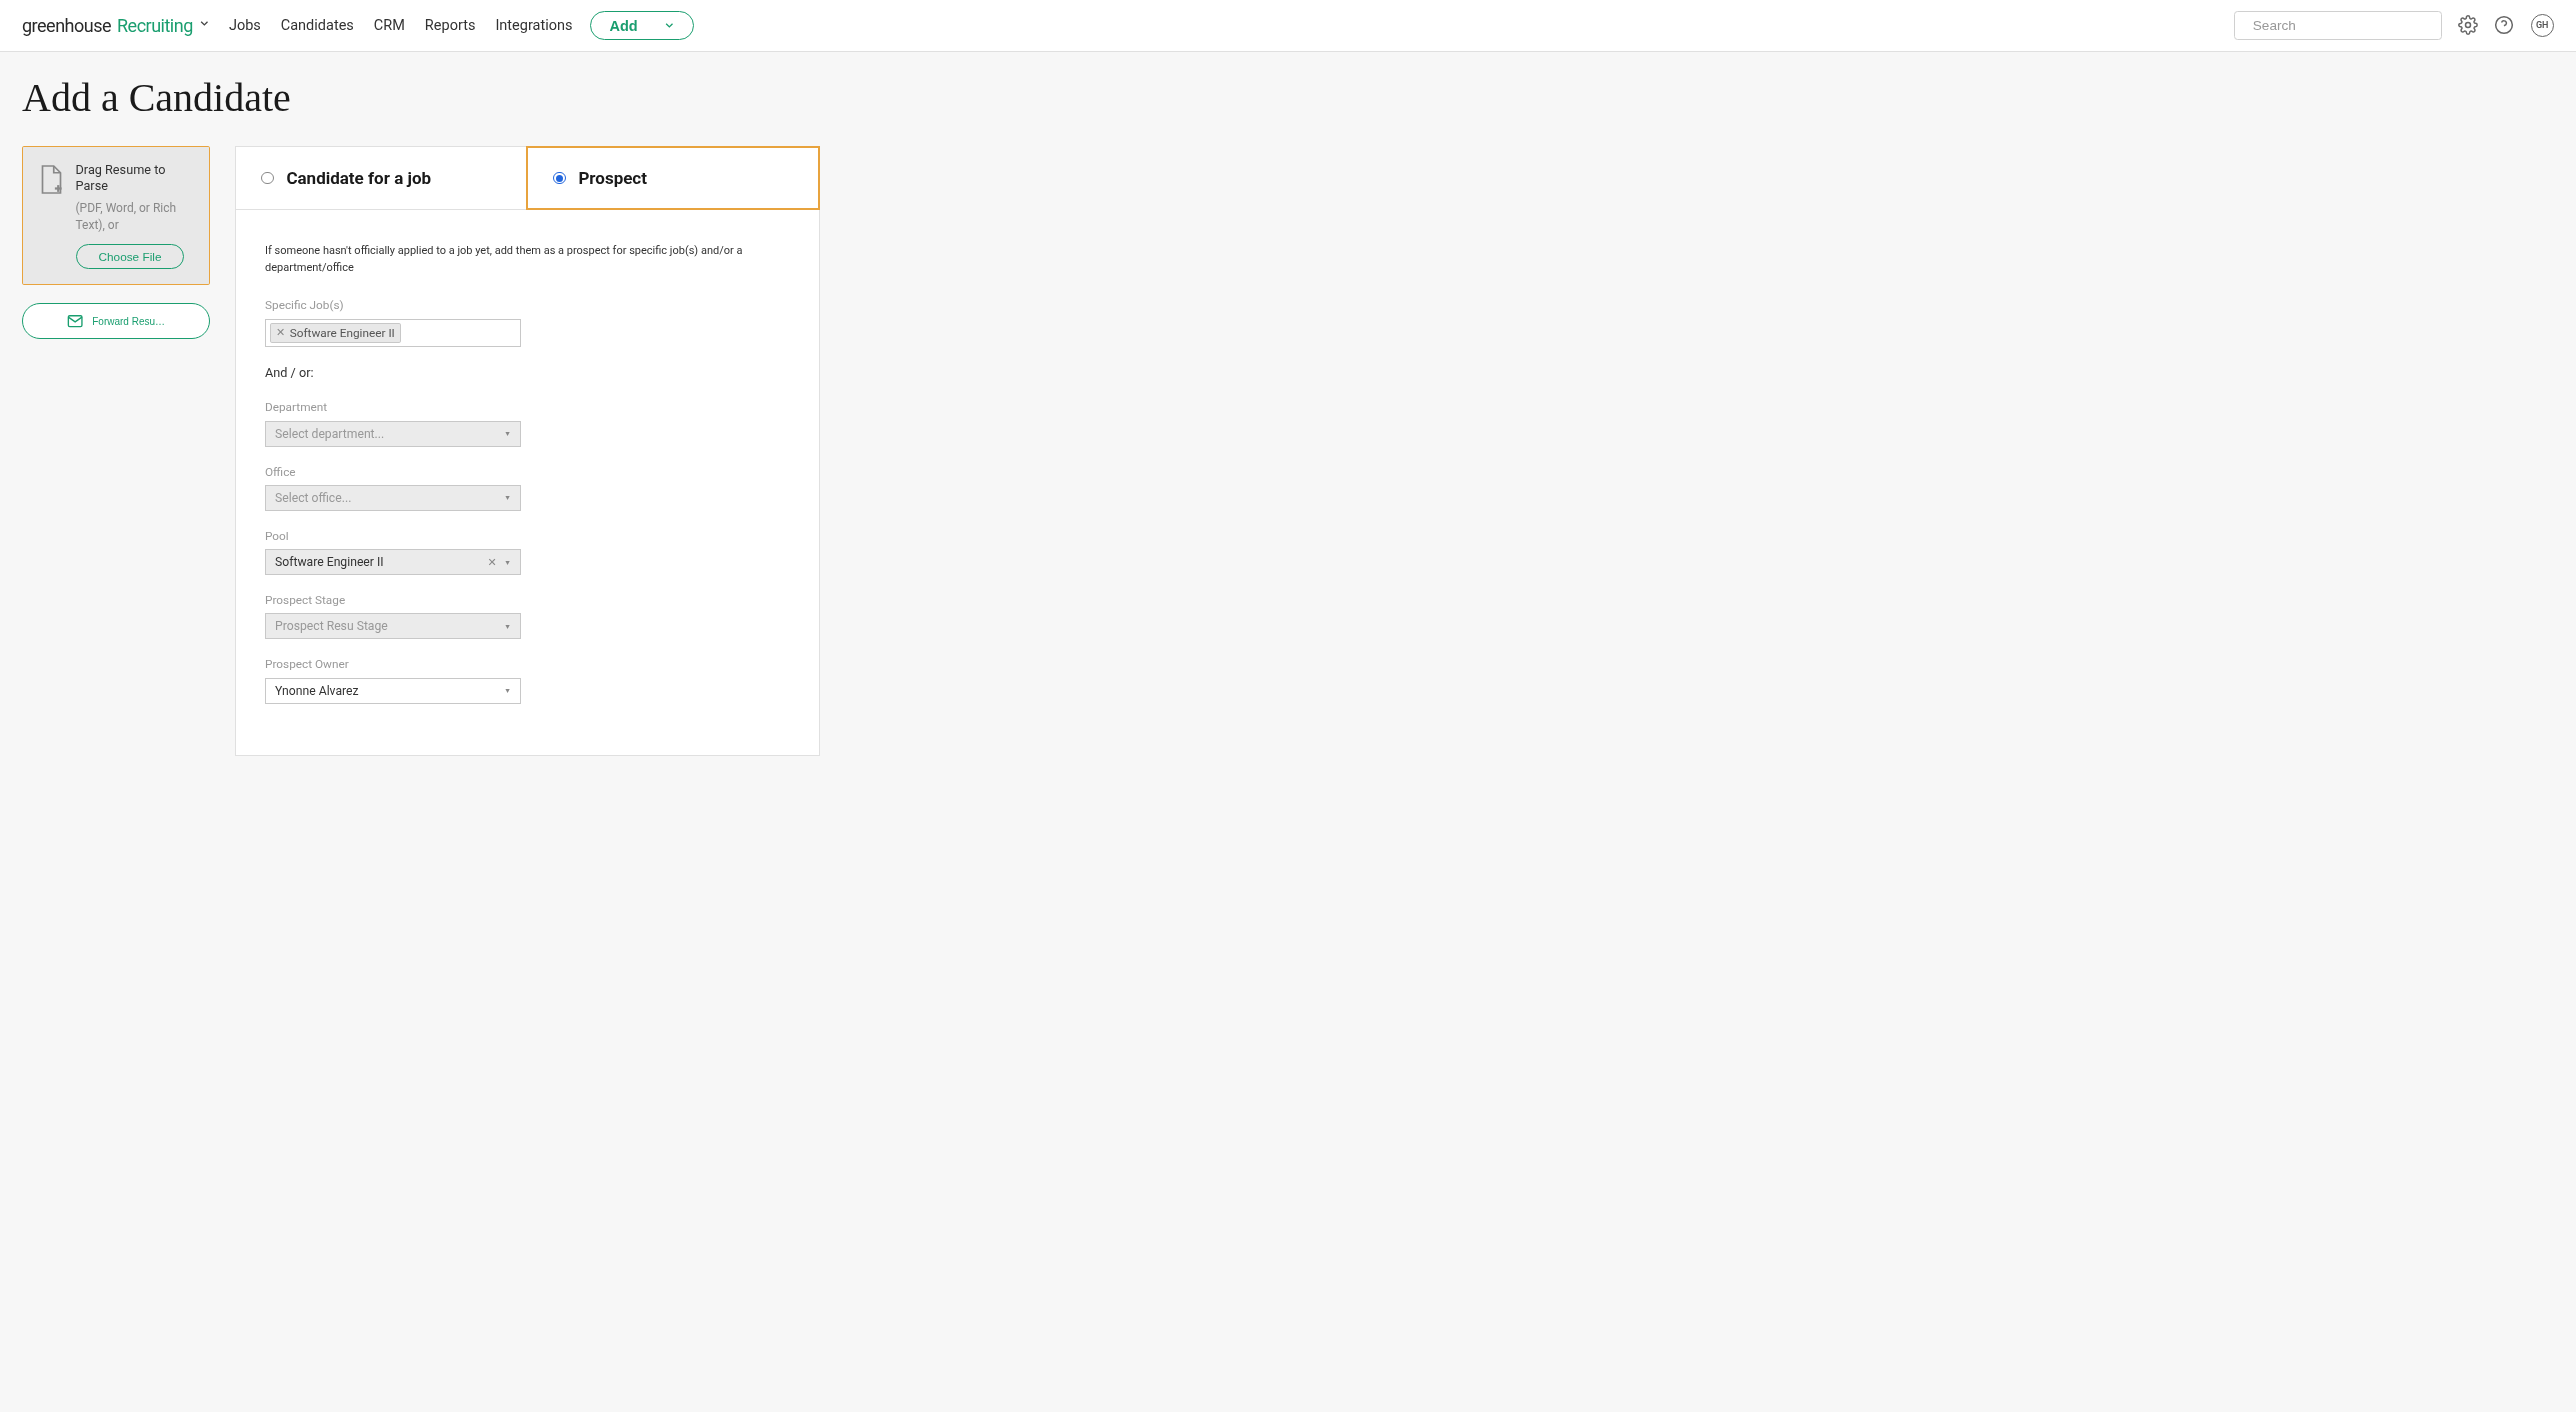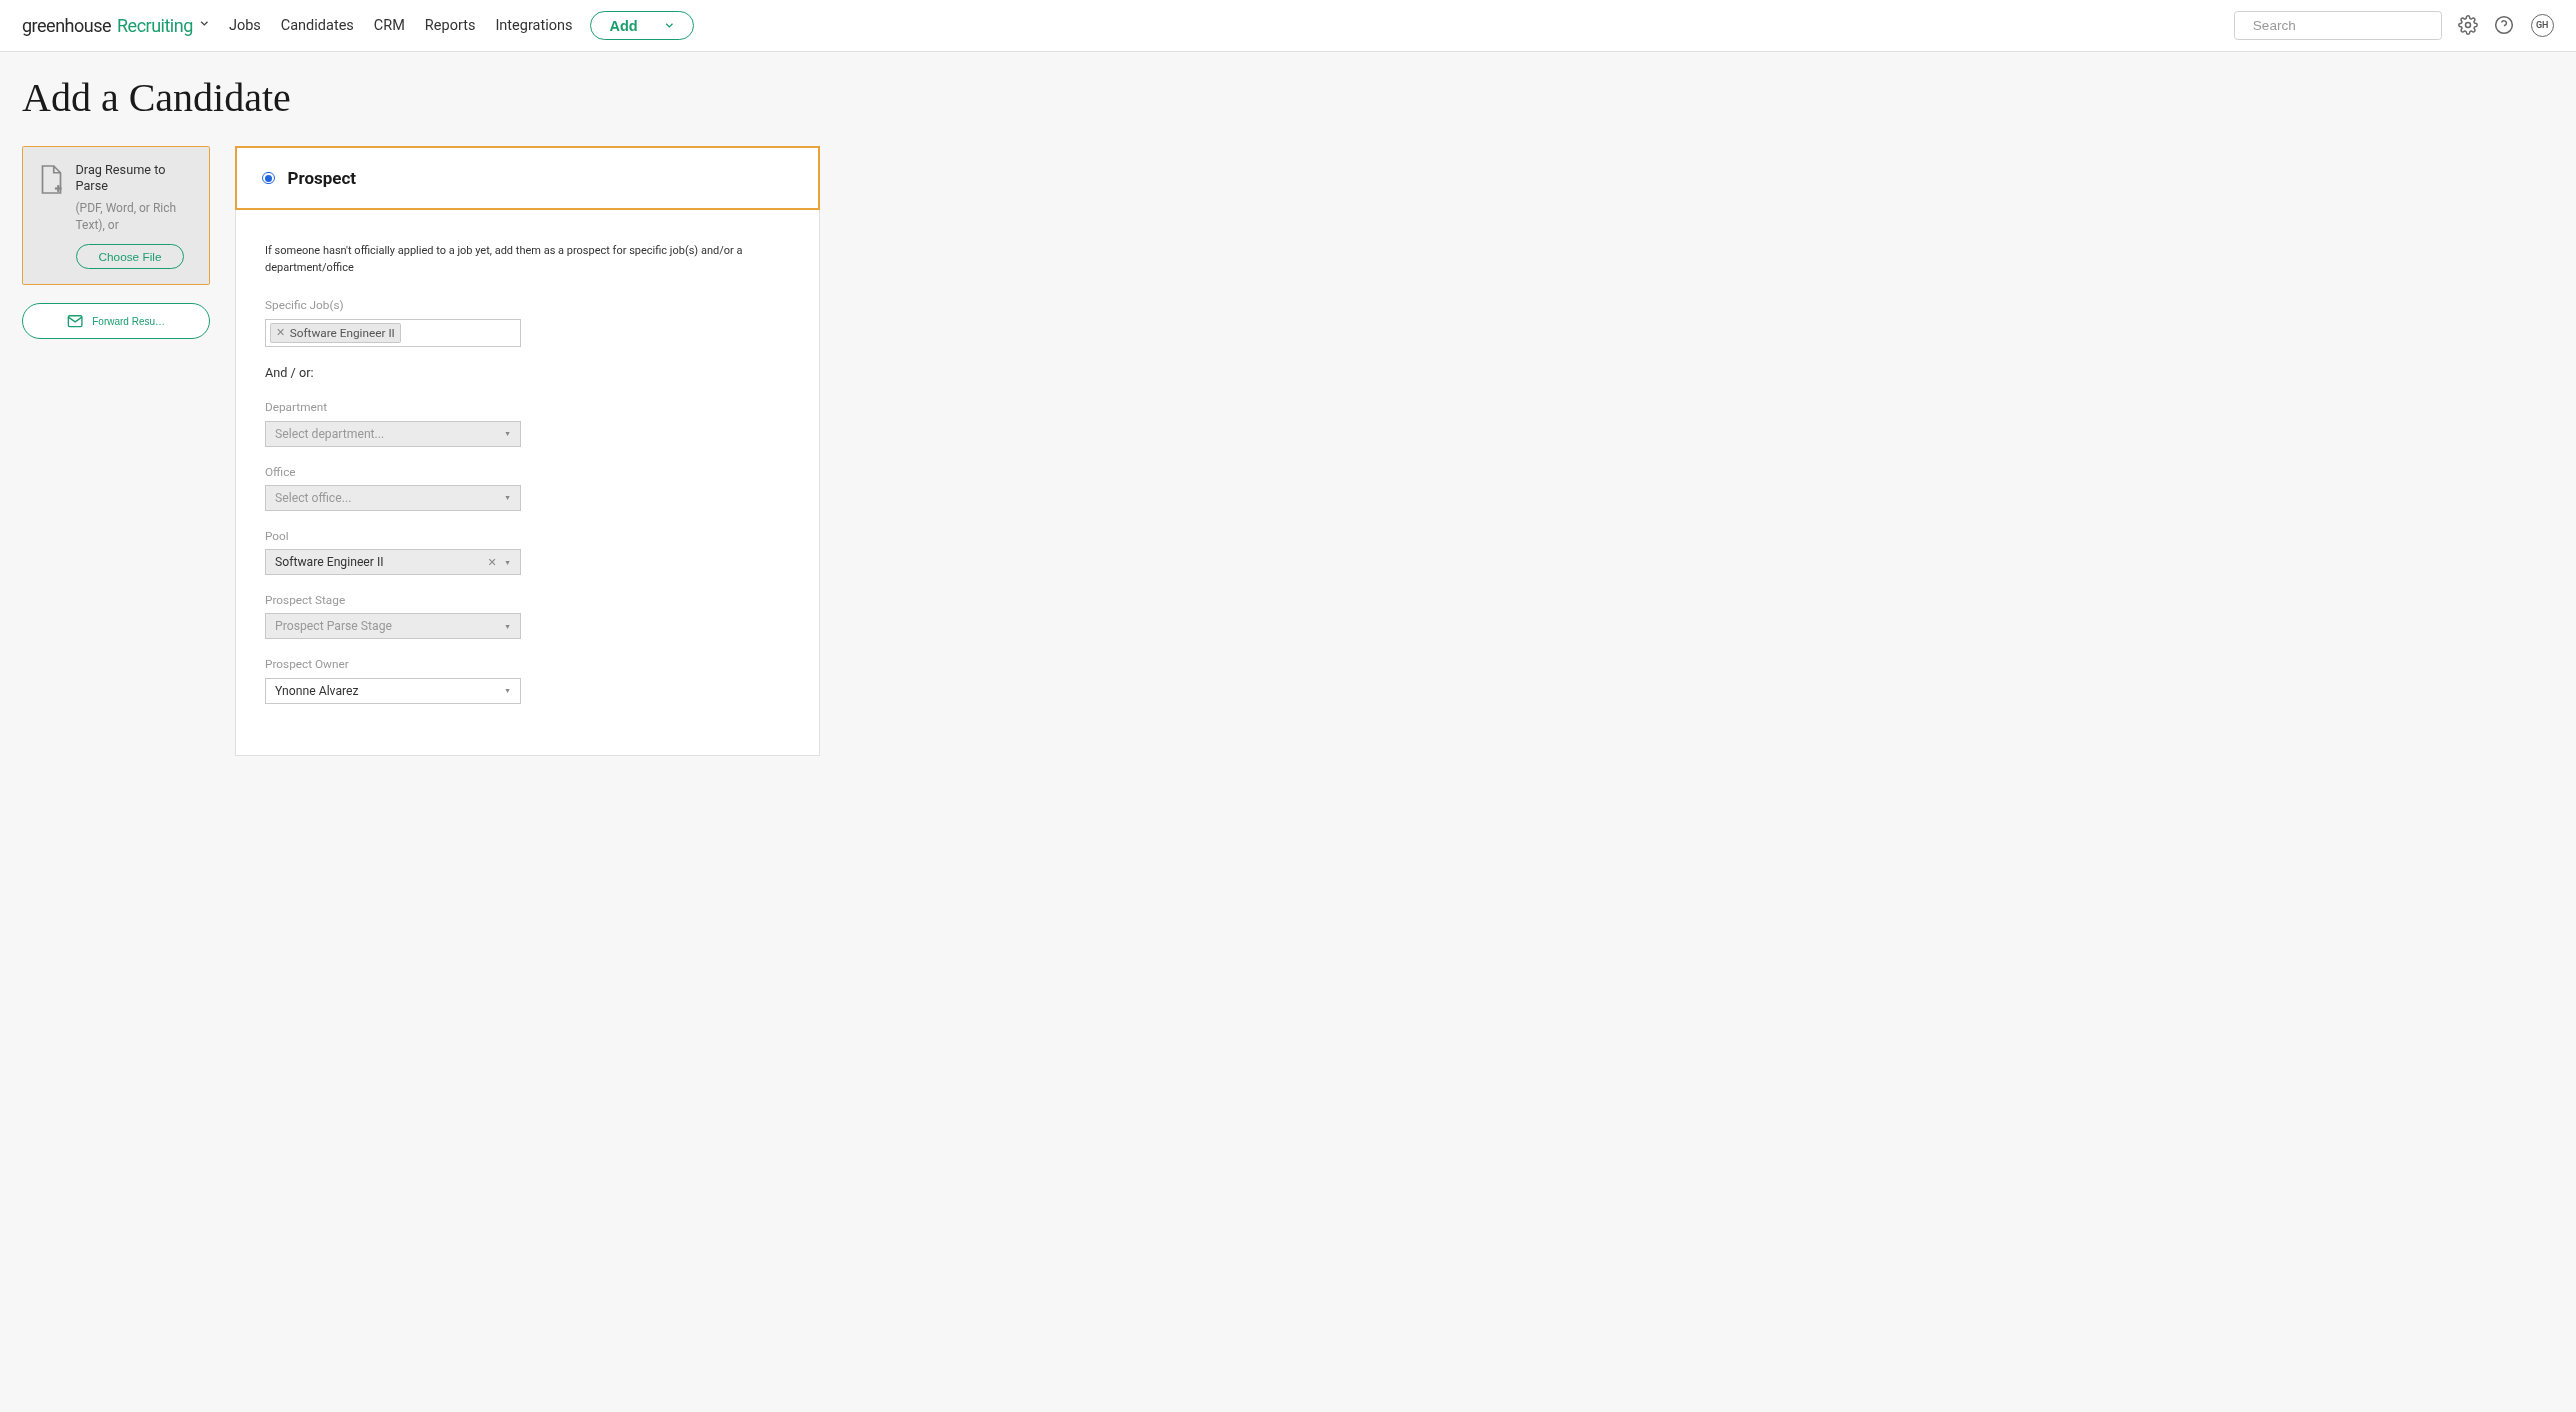--- a/index.html
+++ b/index.html
@@ -466,20 +466,24 @@
         <svg width="16.3" height="16.3" viewBox="0 0 24 24" fill="none" stroke="currentColor" stroke-width="2">
             <rect x="2" y="4" width="20" height="16" rx="2"></rect>
             <polyline points="2,6 12,13 22,6"></polyline>
           </svg>
         <span>Forward Resu…</span>
       </button>
     </div>
 
     <div class="main-panel">
       <div class="tabs">
+        <div class="tab">
+          <div class="tab-radio"></div>
+          <span class="tab-label">Candidate for a job</span>
+        </div>
         <div class="tab selected">
           <div class="tab-radio checked"></div>
           <span class="tab-label">Prospect</span>
         </div>
       </div>
 
       <div class="form-body">
         <p class="intro-text">If someone hasn't officially applied to a job yet, add them as a prospect for specific job(s) and/or a department/office</p>
 
         <div class="field">
@@ -517,21 +521,21 @@
             <div class="select-right">
               <span class="select-clear">✕</span>
               <span class="select-arrow">▼</span>
             </div>
           </div>
         </div>
 
         <div class="field">
           <label class="field-label">Prospect Stage</label>
           <div class="select-box">
-            <span class="select-value placeholder">Prospect Parse Stage</span>
+            <span class="select-value placeholder">Prospect Resu Stage</span>
             <span class="select-arrow">▼</span>
           </div>
         </div>
 
         <div class="field">
           <label class="field-label">Prospect Owner</label>
           <div class="select-box white">
             <span class="select-value">Ynonne Alvarez</span>
             <span class="select-arrow">▼</span>
           </div>

